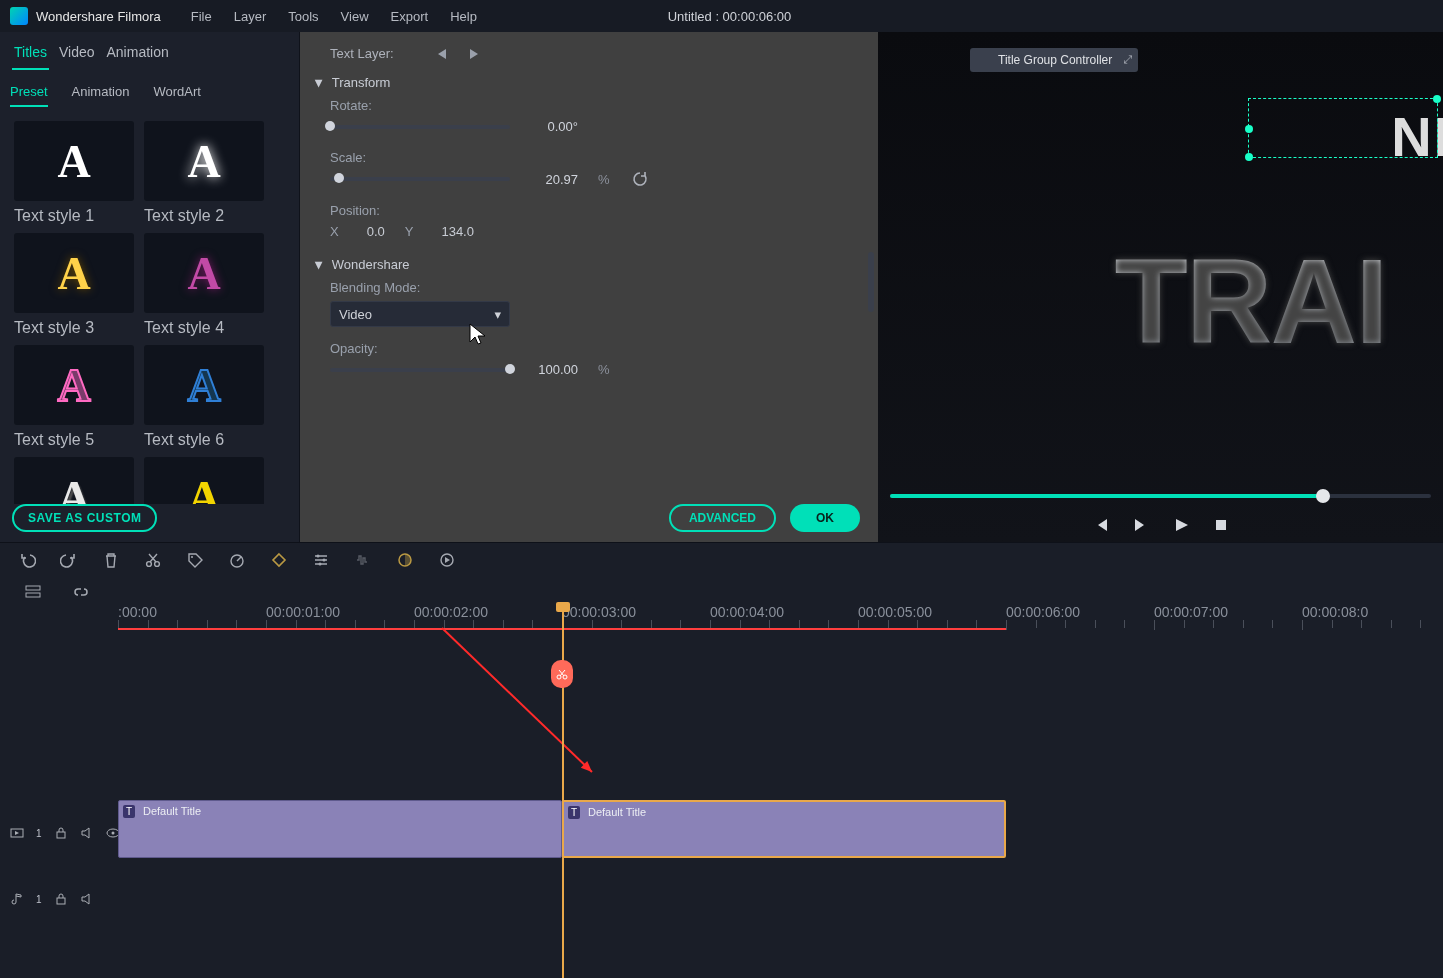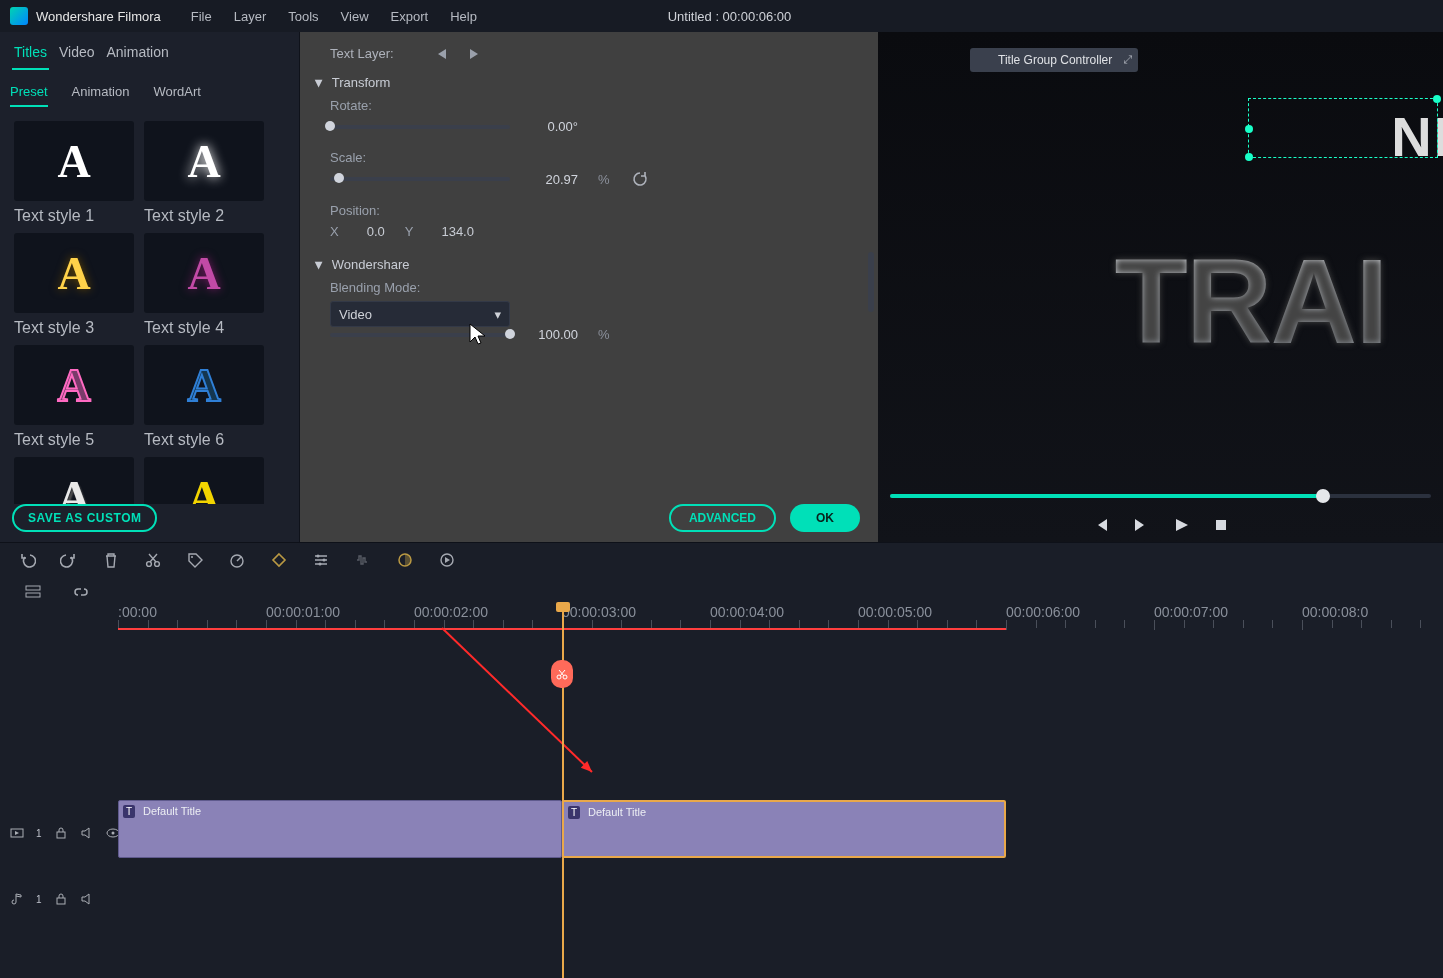--- a/index.html
+++ b/index.html
@@ -240,20 +240,21 @@
     </div>
 
     <div class="section-head"><span class="tri">▶</span><span>Wondershare</span></div>
 
     <div class="field-label">Blending Mode:</div>
     <div class="select">
       <span>Video</span>
       <span>▾</span>
     </div>
 
+    <div class="field-label" style="margin-top:14px">Opacity:</div>
     <div class="slider-row">
       <div class="slider">
           <div class="knob" id="kn-op" style="left: 175px;"></div>
         </div>
       <div class="valbox">100.00</div>
       <span class="unit">%</span>
     </div>
 
     <div class="mid-scroll">
         <div class="thumb"></div>

